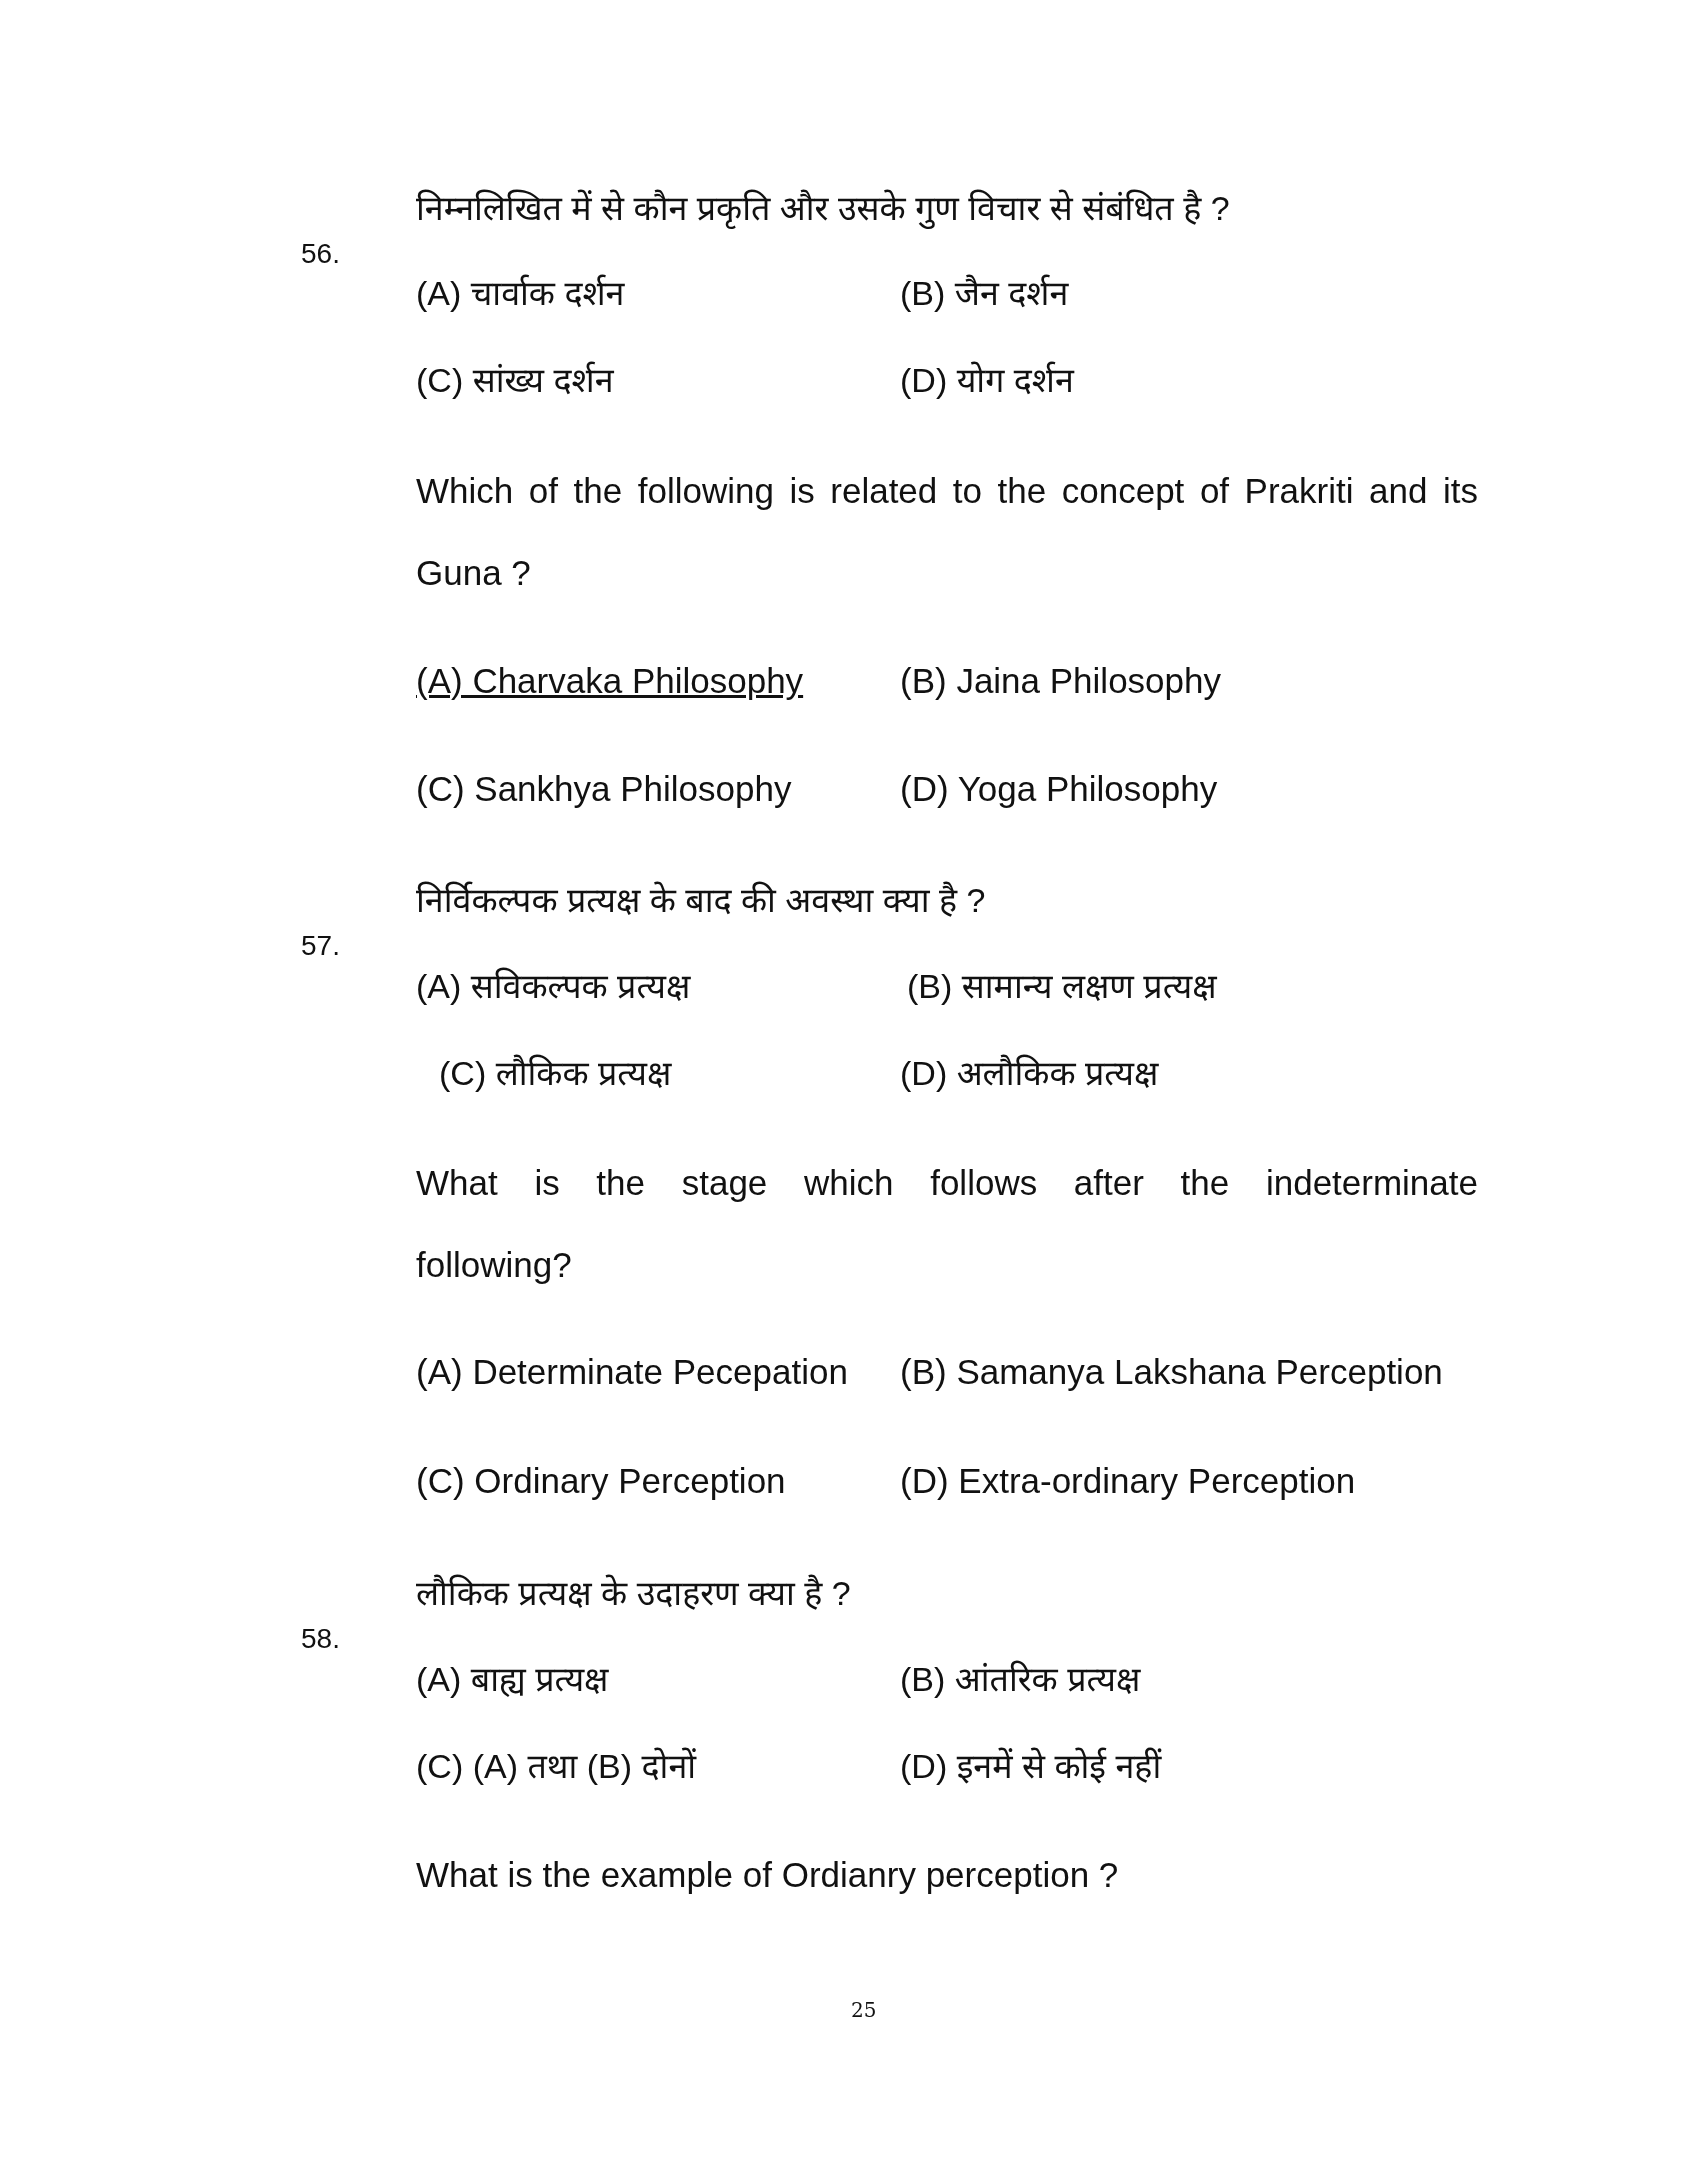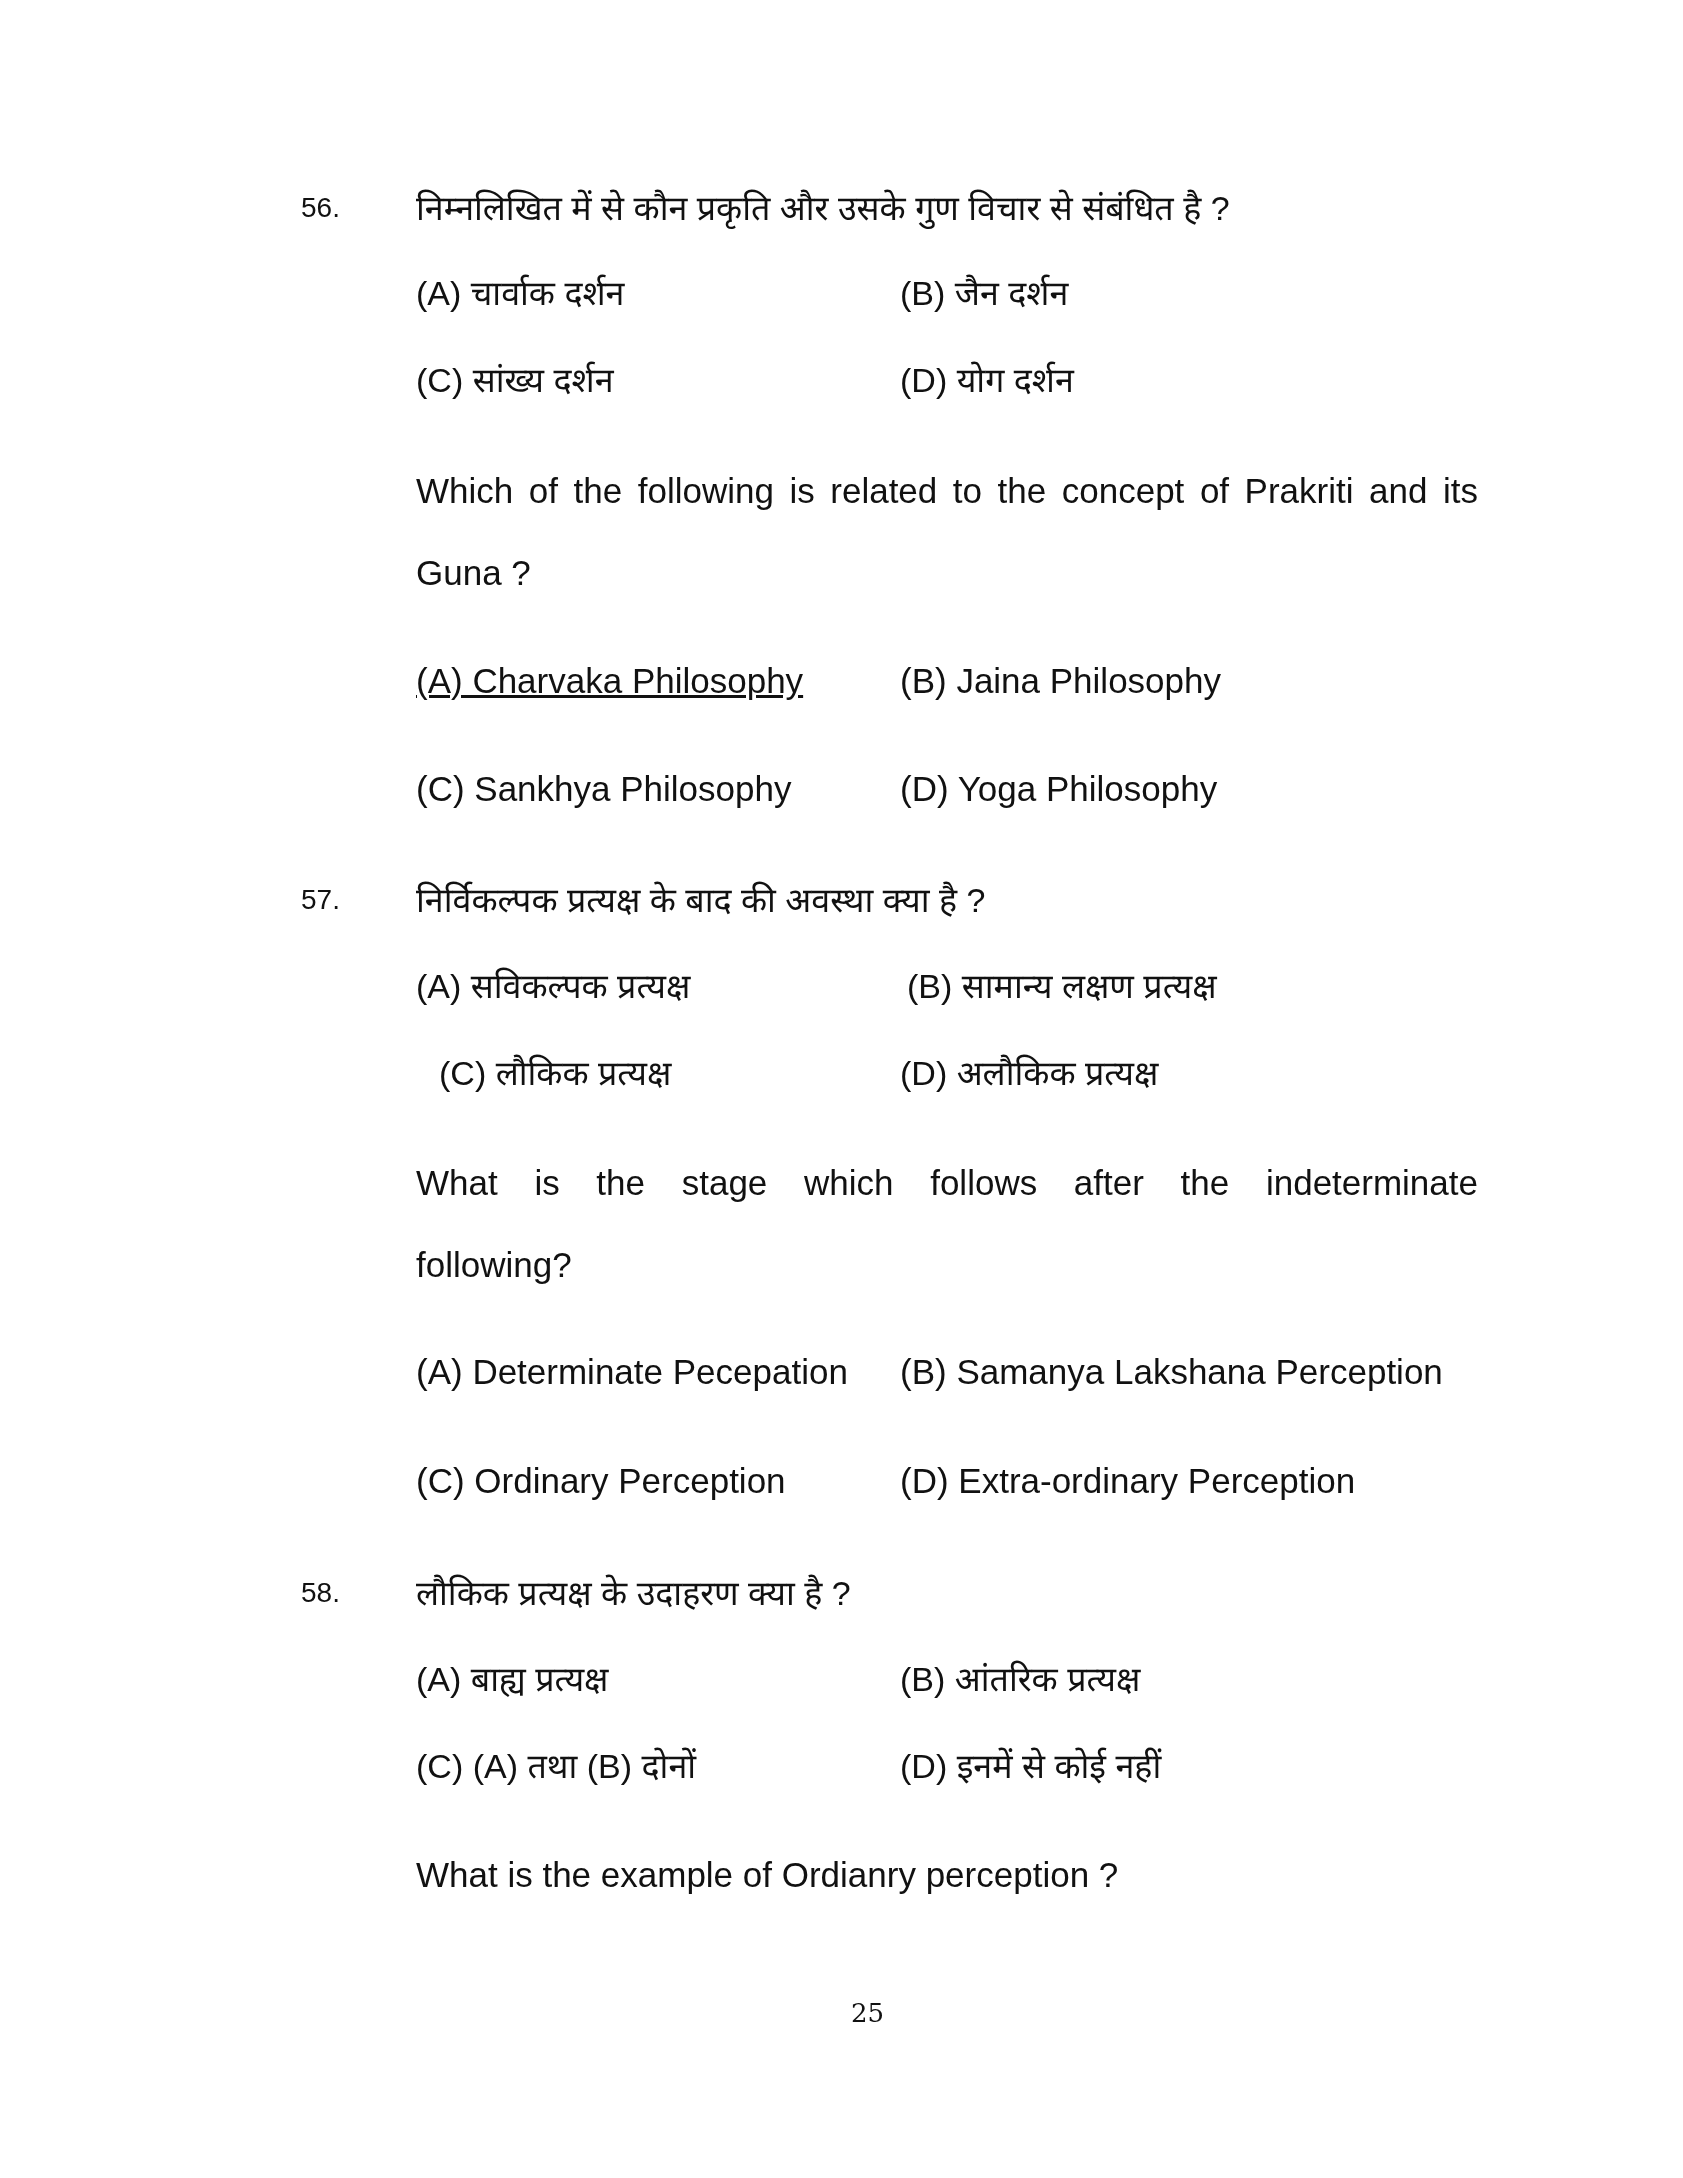--- a/index.html
+++ b/index.html
@@ -1,23 +1,23 @@
 <!DOCTYPE html>
 <html><head>
 <meta charset="utf-8">
 <style>
   html, body { margin: 0; padding: 0; background: #ffffff; }
   body { width: 1683px; height: 2178px; position: relative; overflow: hidden;
          font-family: "Liberation Sans", "DejaVu Sans", sans-serif; color: #111; }
   .abs { position: absolute; white-space: nowrap; }
-  .qnum { font-size: 28px; }
+  .qnum { font-size: 28px; margin-top: 46px; }
   .hin { font-size: 34px; }
   .eng { font-size: 35px; }
   .justify { width: 1062px; text-align: justify; text-align-last: justify; white-space: normal; }
-  .pagenum { font-family: "DejaVu Serif", serif; font-size: 26px; }
+  .pagenum { font-family: "DejaVu Serif", serif; font-size: 20px; }
 </style>
 </head>
 <body>
 
 <div>
   <div class="abs qnum" style="left:301px; top:192px;">56.</div>
   <div class="abs hin" style="left:416px; top:184px;">निम्नलिखित में से कौन प्रकृति और उसके गुण विचार से संबंधित है ?</div>
   <div class="abs hin" style="left:416px; top:269px;">(A) चार्वाक दर्शन</div>
   <div class="abs hin" style="left:900px; top:269px;">(B) जैन दर्शन</div>
   <div class="abs hin" style="left:416px; top:356px;">(C) सांख्य दर्शन</div>

